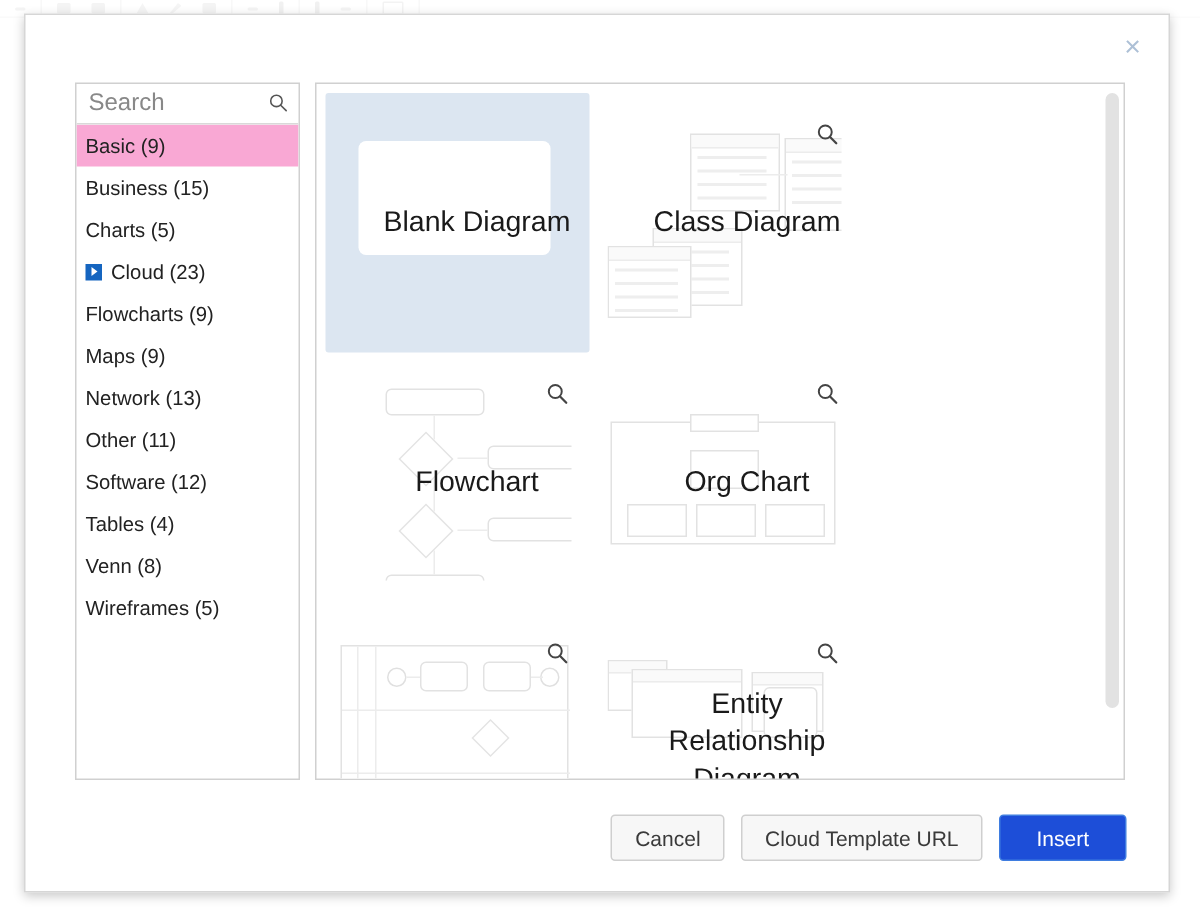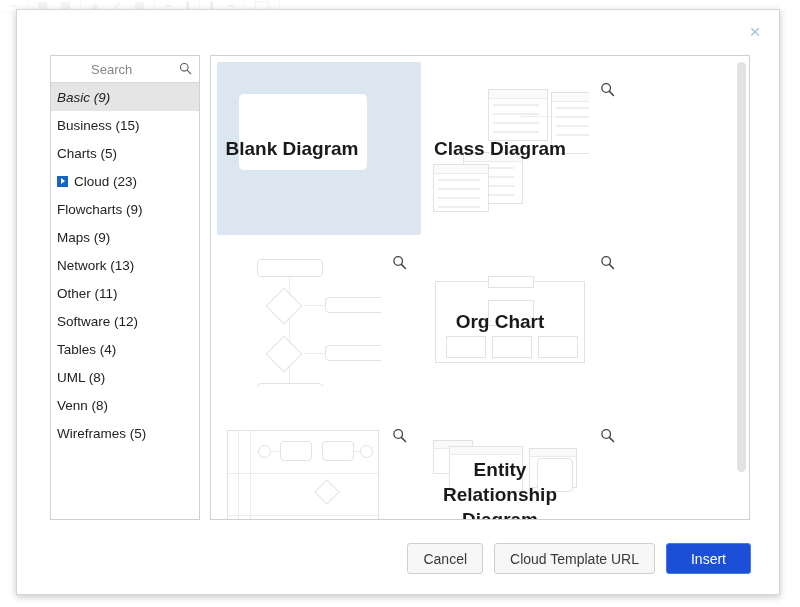--- a/index.html
+++ b/index.html
@@ -93,25 +93,24 @@
     position: relative;
     height: 26px;
     border-bottom: 1px solid #d9d9d9;
     flex: none;
   }
   #search-input {
     width: 100%; height: 100%;
     box-sizing: border-box;
     border: 0; outline: 0;
     padding: 0 24px 0 8px;
-    font-size: 13px;
+    font-size: 16px;
     font-family: "Liberation Sans", sans-serif;
     color: #333;
     background: transparent;
-    margin-left: 32px;
   }
   #search-input::placeholder { color: #888; }
   .search-icon {
     position: absolute; right: 7px; top: 6px;
     width: 13px; height: 13px;
     pointer-events: none;
   }
   #cat-list {
     list-style: none; margin: 0; padding: 0;
     flex: 1;
@@ -119,21 +118,21 @@
   }
   #cat-list li {
     height: 28px;
     display: flex; align-items: center;
     padding: 0 6px;
     font-size: 13.5px;
     color: #222;
     cursor: pointer;
     white-space: nowrap;
   }
-  #cat-list li.selected { background: #e5e5e5; font-style: italic; }
+  #cat-list li.selected { background: #f9a8d4; }
   .expand-box {
     width: 11px; height: 11px;
     background: #1565c0;
     margin-right: 6px;
     flex: none;
     display: flex; align-items: center; justify-content: center;
   }
   .expand-box::after {
     content: "";
     width: 0; height: 0;
@@ -154,26 +153,26 @@
     box-sizing: border-box;
   }
   #template-grid {
     position: absolute;
     left: 0; top: 6px; right: 14px; bottom: 0;
     display: flex; flex-wrap: wrap;
     align-content: flex-start;
     padding-left: 4px;
   }
   .tile {
-    width: 204px; height: 173px;
+    width: 176px; height: 173px;
     margin: 0 2px 0 2px;
     position: relative;
     box-sizing: border-box;
     cursor: pointer;
-    display: flex; align-items: center; justify-content: flex-start; font-weight: bold;
+    display: flex; align-items: center; justify-content: flex-end;
   }
   .tile.selected {
     background: #dce6f1;
     border-radius: 2px;
   }
   .tile .preview {
     position: absolute;
     left: 8px; top: 22px;
     width: 156px; height: 130px;
     overflow: hidden;
@@ -323,23 +322,20 @@
             <span>Network (13)</span>
           </li>
           <li>
             <span>Other (11)</span>
           </li>
           <li>
             <span>Software (12)</span>
           </li>
           <li>
             <span>Tables (4)</span>
-          </li>
-          <li>
-            <span>UML (8)</span>
           </li>
           <li>
             <span>Venn (8)</span>
           </li>
           <li>
             <span>Wireframes (5)</span>
           </li>
         </ul>
     </div>
 
@@ -395,20 +391,21 @@
               <div class="sk sk-box-r" style="left: 100px; top: 88px; width: 60px; height: 16px;"></div>
               <div class="sk sk-box-r" style="left: 32px; top: 126px; width: 66px; height: 18px;"></div>
               <div class="sk sk-dia" style="left: 46px; top: 36px; width: 26px; height: 26px;"></div>
               <div class="sk sk-dia" style="left: 46px; top: 84px; width: 26px; height: 26px;"></div>
               <div class="sk sk-line" style="left: 64px; top: 20px; width: 1px; height: 16px;"></div>
               <div class="sk sk-line" style="left: 64px; top: 62px; width: 1px; height: 22px;"></div>
               <div class="sk sk-line" style="left: 64px; top: 110px; width: 1px; height: 16px;"></div>
               <div class="sk sk-line" style="left: 80px; top: 48px; width: 20px; height: 1px;"></div>
               <div class="sk sk-line" style="left: 80px; top: 96px; width: 20px; height: 1px;"></div>
             </div>
+            <div class="tile-label">Flowchart</div>
             <svg class="zoom-icon" viewBox="0 0 16 16">
               <circle cx="6.6" cy="6.4" r="4.6" fill="none" stroke="#444" stroke-width="1.4"></circle>
               <line x1="10" y1="10" x2="14.4" y2="14.4" stroke="#444" stroke-width="1.6" stroke-linecap="round"></line>
             </svg>
           </div>
           <div class="tile">
             <div class="preview">
               <div class="sk sk-box" style="left: 2px; top: 24px; width: 150px; height: 82px;">
                 <div class="sk sk-box" style="left: 52px; top: -6px; width: 46px; height: 12px;"></div>
                 <div class="sk sk-box" style="left: 52px; top: 18px; width: 46px; height: 26px;"></div>

